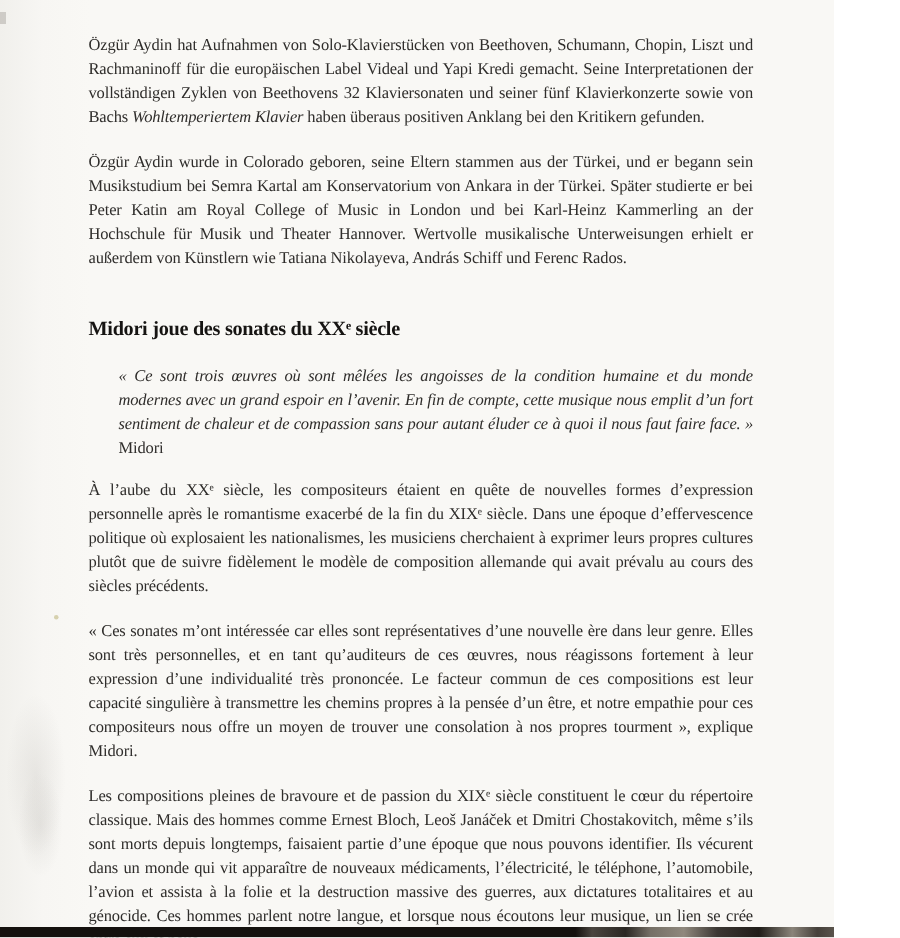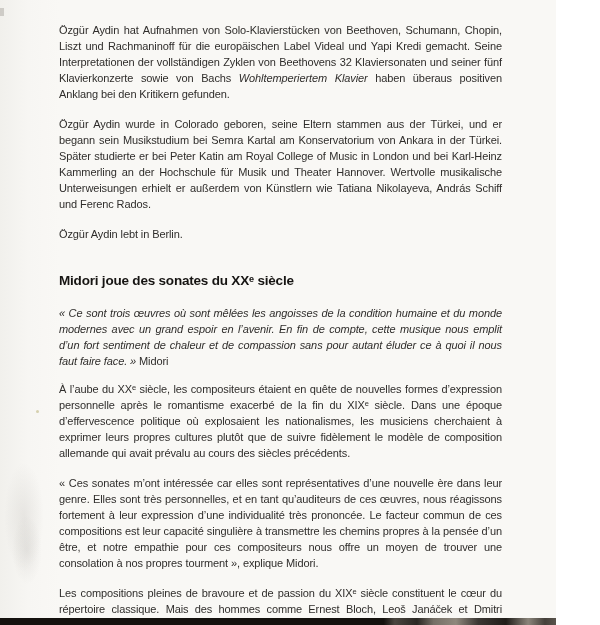--- a/index.html
+++ b/index.html
@@ -2,21 +2,21 @@
 <html><head>
 <meta charset="utf-8">
 <style>
   html,body{margin:0;padding:0;background:#ffffff;}
   .page{
     position:relative;
     width:556px;height:625px;
     background:#f9f8f5;
     background-image:linear-gradient(90deg,#f1f0ec 0px,#f7f6f3 28px,#f9f8f5 60px),
                      linear-gradient(180deg,#f9f8f5 0%,#f8f7f4 100%);
-    font-family:Liberation Sans, sans-serif;
+    font-family:Liberation Serif, serif;
     color:#2f2d2b;
     overflow:hidden;
     box-sizing:border-box;
   }
   .content{
     position:absolute;
     left:59px; right:54px; top:22px;
   }
   p{
     margin:0 0 14px 0;
@@ -40,20 +40,21 @@
     font-size:13.5px;
     line-height:17px;
     font-weight:bold;
     letter-spacing:-0.2px;
     color:#161412;
     text-align:left;
   }
   .quote{
     font-style:italic;
     margin-bottom:12px;
+    margin-left:20px;
   }
   .quote .attrib{font-style:normal;}
   
   .scan-bottom-edge{
     position:absolute;
     left:0;right:0;bottom:0;height:7px;
     background:linear-gradient(90deg,
       #14110e 0%, #14110e 69%,
       #4a453f 71%, #2a2723 75%,
       #756f66 78%, #8f887d 82%,
@@ -81,21 +82,20 @@
 </head>
 <body>
 
 <div class="page">
   <div class="content">
 
     <p><span>Özgür Aydin hat Aufnahmen von Solo-Klavierstücken von Beethoven, Schumann, Chopin, Liszt und Rachmaninoff für die europäischen Label Videal und Yapi Kredi gemacht. Seine Interpretationen der vollständigen Zyklen von Beethovens 32 Klaviersonaten und seiner fünf Klavierkonzerte sowie von Bachs </span><span class="italic">Wohltemperiertem Klavier</span><span> haben überaus positiven Anklang bei den Kritikern gefunden.</span></p>
 
     <p>Özgür Aydin wurde in Colorado geboren, seine Eltern stammen aus der Türkei, und er begann sein Musikstudium bei Semra Kartal am Konservatorium von Ankara in der Türkei. Später studierte er bei Peter Katin am Royal College of Music in London und bei Karl-Heinz Kammerling an der Hochschule für Musik und Theater Hannover. Wertvolle musikalische Unterweisungen erhielt er außerdem von Künstlern wie Tatiana Nikolayeva, András Schiff und Ferenc Rados.</p>
 
-    <p class="nogap">Özgür Aydin lebt in Berlin.</p>
 
 
     <h2 class="section-heading">Midori joue des sonates du XXᵉ siècle</h2>
 
     <p class="quote"><span>« Ce sont trois œuvres où sont mêlées les angoisses de la condition humaine et du monde modernes avec un grand espoir en l’avenir. En fin de compte, cette musique nous emplit d’un fort sentiment de chaleur et de compassion sans pour autant éluder ce à quoi il nous faut faire face. » </span><span class="attrib">Midori</span></p>
 
     <p>À l’aube du XXᵉ siècle, les compositeurs étaient en quête de nouvelles formes d’expression personnelle après le romantisme exacerbé de la fin du XIXᵉ siècle. Dans une époque d’effervescence politique où explosaient les nationalismes, les musiciens cherchaient à exprimer leurs propres cultures plutôt que de suivre fidèlement le modèle de composition allemande qui avait prévalu au cours des siècles précédents.</p>
 
     <p>« Ces sonates m’ont intéressée car elles sont représentatives d’une nouvelle ère dans leur genre. Elles sont très personnelles, et en tant qu’auditeurs de ces œuvres, nous réagissons fortement à leur expression d’une individualité très prononcée. Le facteur commun de ces compositions est leur capacité singulière à transmettre les chemins propres à la pensée d’un être, et notre empathie pour ces compositeurs nous offre un moyen de trouver une consolation à nos propres tourment », explique Midori.</p>
 

